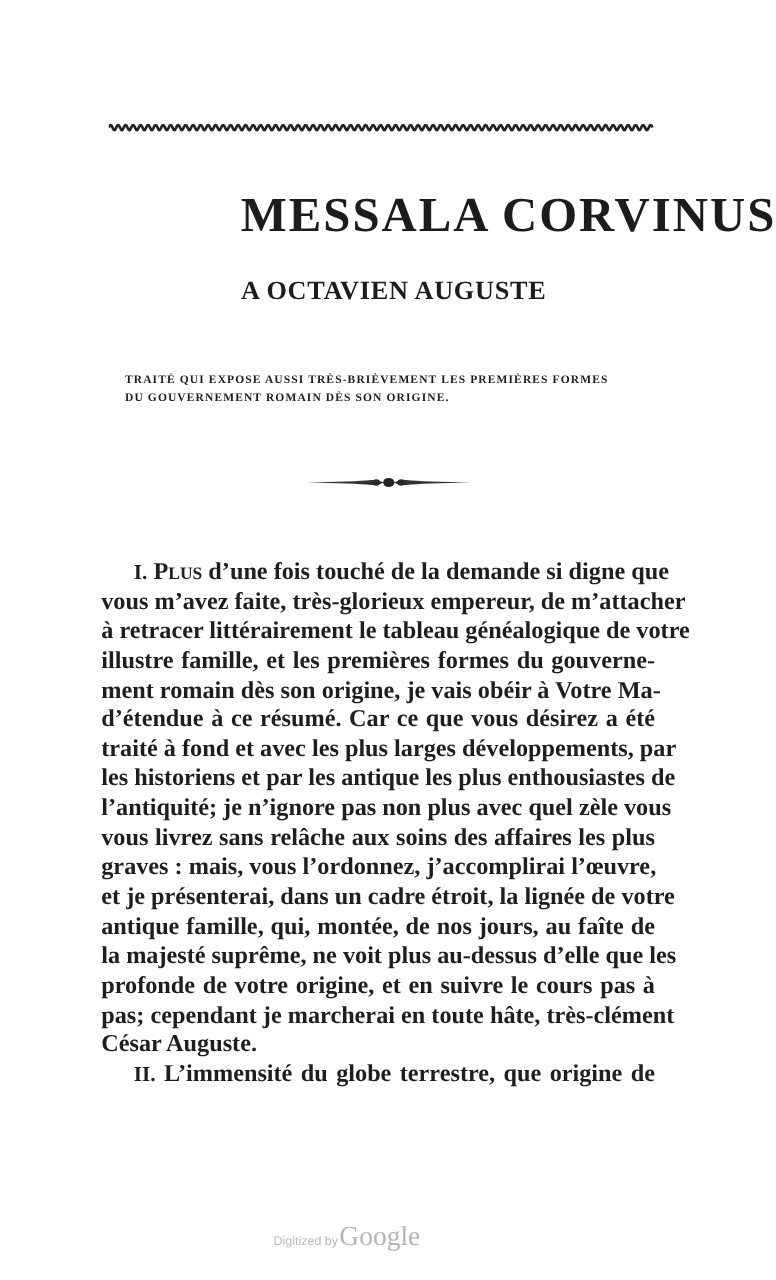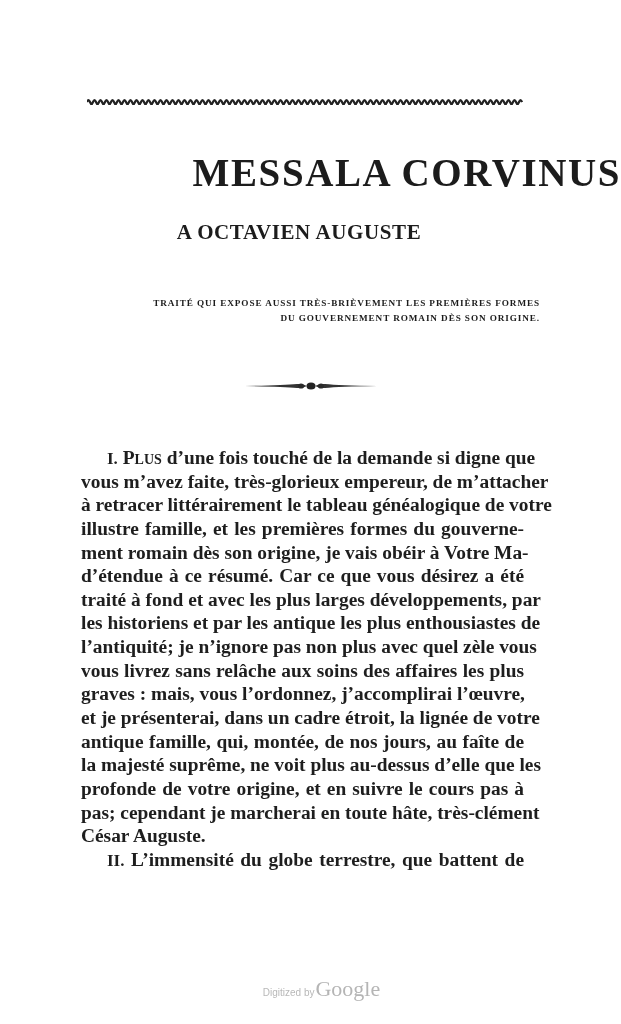--- a/index.html
+++ b/index.html
@@ -45,40 +45,41 @@
       left: 0;
       width: 598px;
       top: 220px;
       text-align: center;
       font-family: "Liberation Serif", serif;
       font-weight: bold;
       font-size: 21px;
       letter-spacing: 0.6px;
       color: #1c1c1c;
       margin: 0;
+      padding-left: 16px;
     }
     .subsubtitle {
       position: absolute;
       left: 0;
       width: 604px;
       top: 257px;
       text-align: center;
       font-family: "Liberation Serif", serif;
       font-weight: bold;
       font-size: 14px;
       letter-spacing: 0.5px;
       color: #1c1c1c;
       margin: 0;
     }
     .abstract {
       position: absolute;
       left: 100px;
       width: 440px;
       top: 296px;
-      text-align: right;
+      text-align: left;
       font-family: "Liberation Serif", serif;
       font-weight: bold;
       font-size: 9.2px;
       letter-spacing: 0.9px;
       line-height: 15px;
       color: #1c1c1c;
       margin: 0;
     }
     .abstract span { display: block; white-space: nowrap; }
     .ornament {
@@ -119,21 +120,20 @@
       font-variant: small-caps;
       font-size: 17px;
     }
     .footer {
       position: absolute;
       left: 0;
       width: 555px;
       top: 976px;
       text-align: center;
       color: #b8b8b8;
-      padding-left: 44px;
     }
     .footer .digitized {
       font-family: "Liberation Sans", sans-serif;
       font-size: 10px;
       vertical-align: baseline;
     }
     .footer .google {
       font-family: "Liberation Serif", serif;
       font-size: 22px;
       color: #b5b5b5;
@@ -176,20 +176,20 @@
     <span class="line">les historiens et par les antique les plus enthousiastes de</span>
     <span class="line">l’antiquité; je n’ignore pas non plus avec quel zèle vous</span>
     <span class="line">vous livrez sans relâche aux soins des affaires les plus</span>
     <span class="line">graves : mais, vous l’ordonnez, j’accomplirai l’œuvre,</span>
     <span class="line">et je présenterai, dans un cadre étroit, la lignée de votre</span>
     <span class="line">antique famille, qui, montée, de nos jours, au faîte de</span>
     <span class="line">la majesté suprême, ne voit plus au-dessus d’elle que les</span>
     <span class="line">profonde de votre origine, et en suivre le cours pas à</span>
     <span class="line">pas; cependant je marcherai en toute hâte, très-clément</span>
     <span class="line last">César Auguste.</span>
-    <span class="line indent"><span class="roman-num">II.</span><span> L’immensité du globe terrestre, que battent de</span></span>
+    <span class="line indent"><span class="roman-num">II.</span><span> L’immensité du globe terrestre, que origine de</span></span>
   </div>
 
   <div class="footer">
     <span class="digitized">Digitized by</span><span class="google">Google</span>
   </div>
 
 </div>
 
 </body></html>

